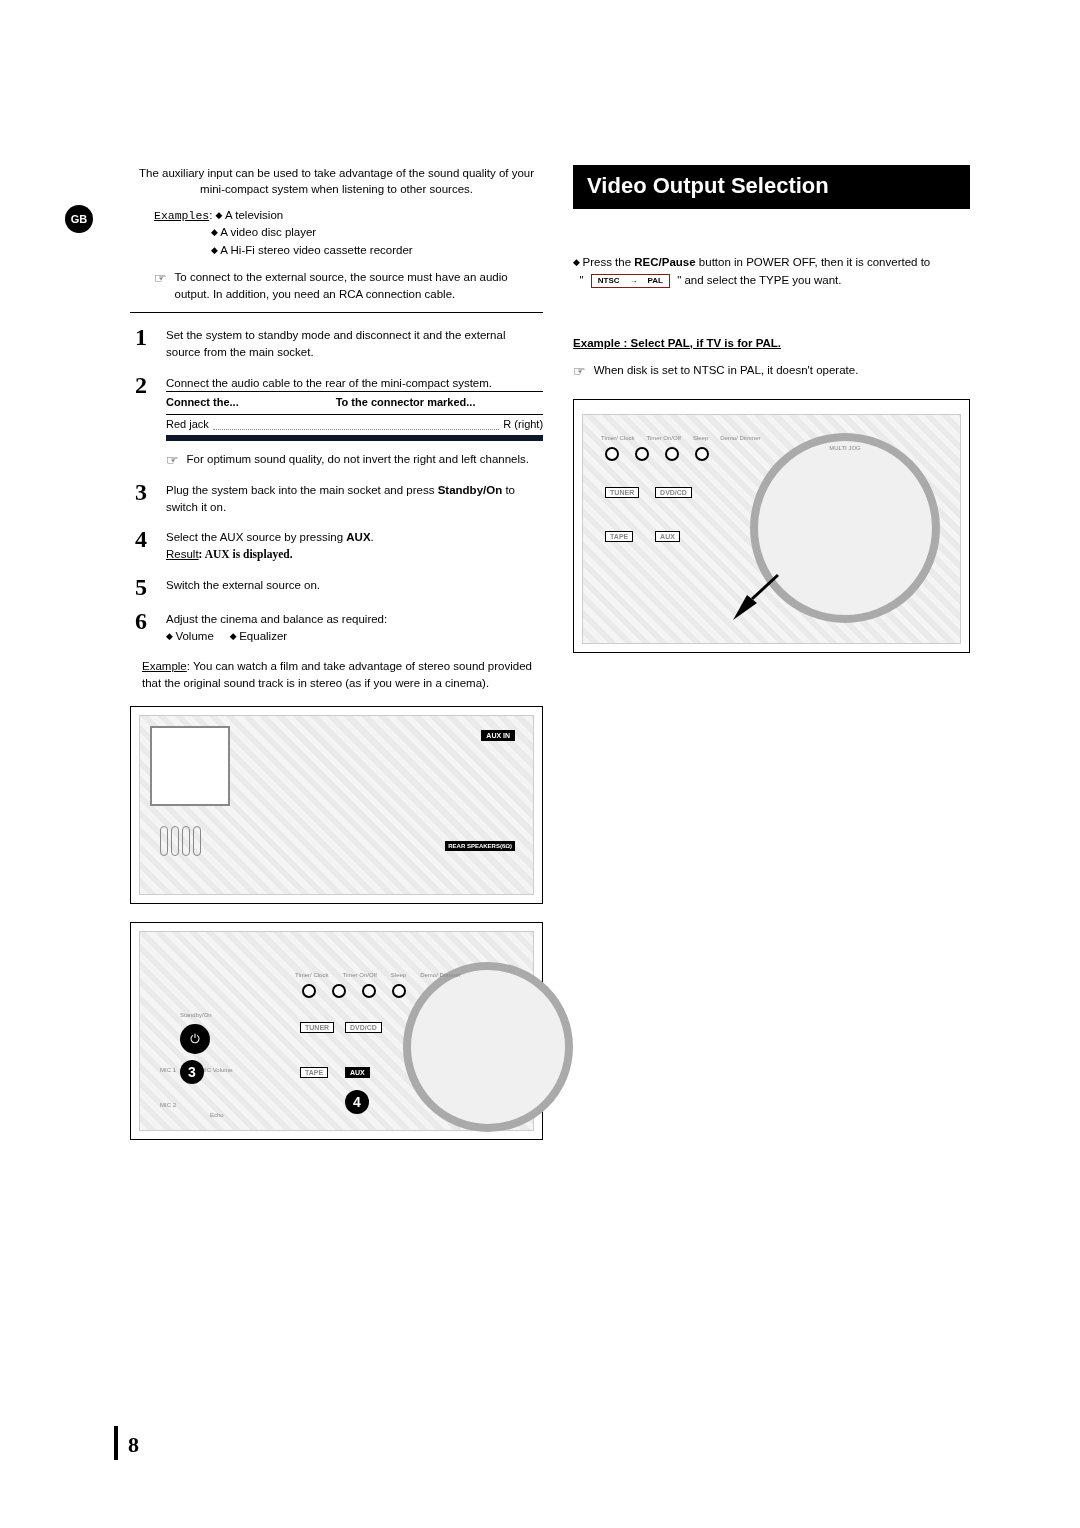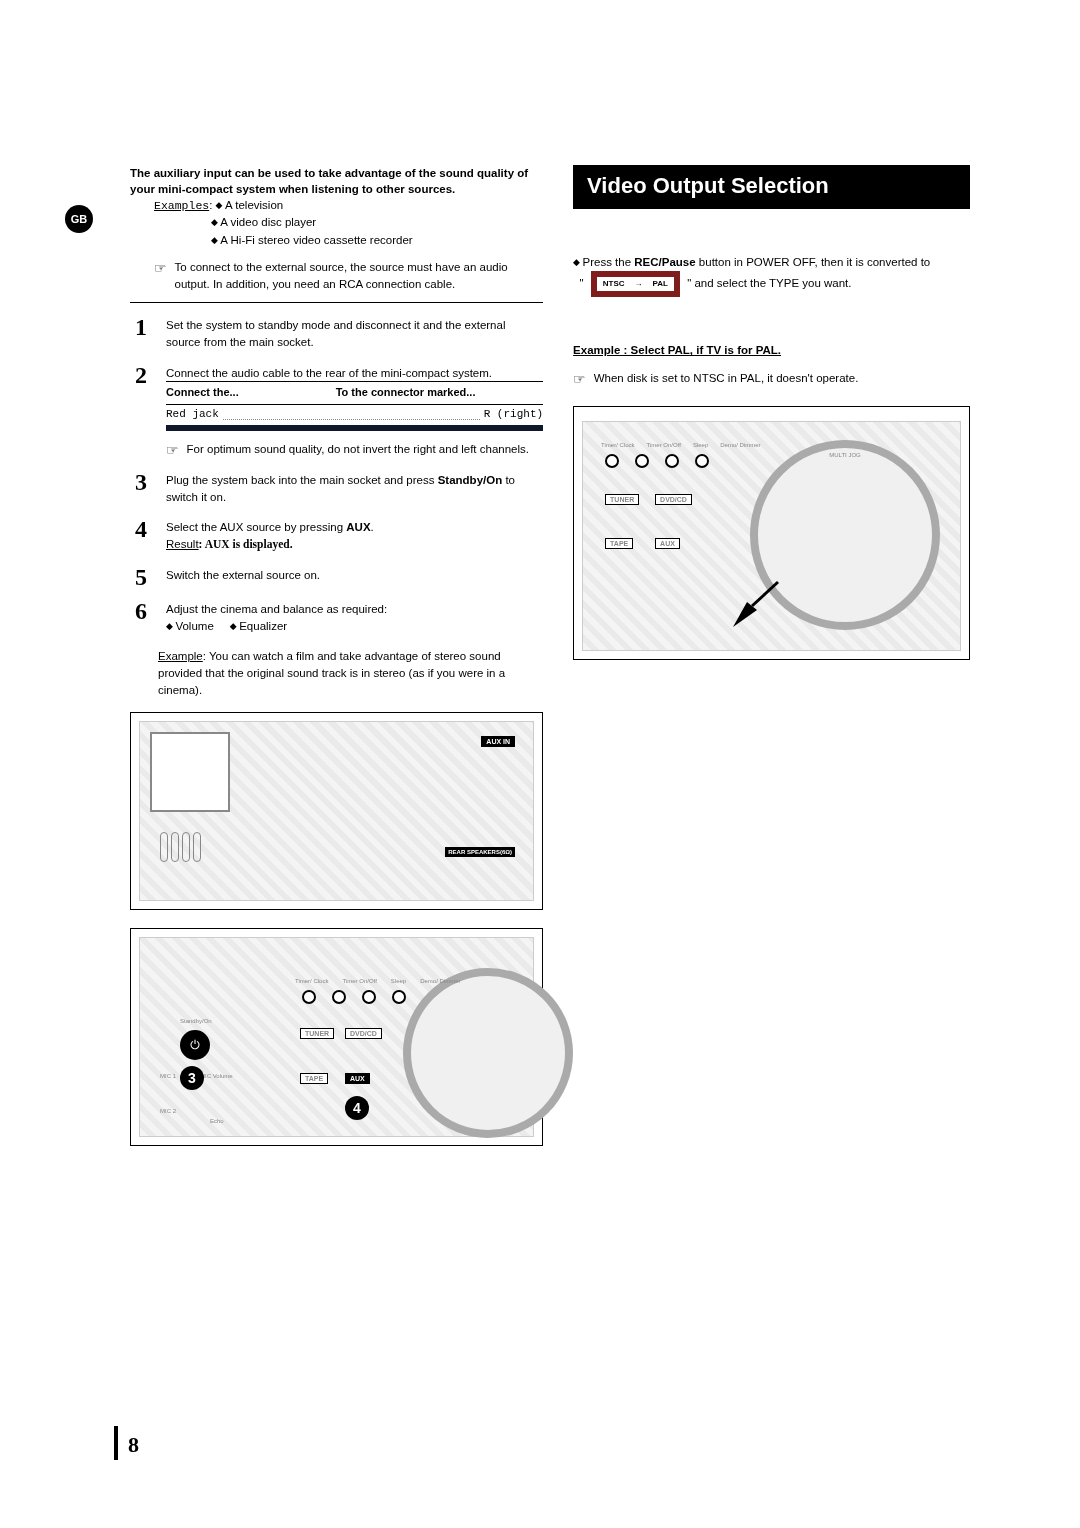--- a/index.html
+++ b/index.html
@@ -33,46 +33,46 @@
   .col-left { flex:1.02; }
   .col-right { flex:0.98; }
   .heading-band {
     background:#000;
     color:#fff;
     font-weight:bold;
     font-size:22px;
     padding:8px 14px 10px 14px;
     margin-bottom:22px;
   }
-  .intro { font-weight:bold; font-size:11.5px; line-height:1.4; margin-bottom:0; }
+  .intro { font-weight:normal; font-size:11.5px; line-height:1.4; margin-bottom:10px;text-align:center; }
   .examples { margin-left:24px; font-size:11.5px; line-height:1.5; }
   .examples .lbl { text-decoration:underline;font-family:Liberation Mono, monospace; }
   .diamond::before { content:"◆ "; font-size:9px; position:relative; top:-1px; }
   .note { display:flex; gap:8px; margin:10px 0 6px 24px; font-size:11.5px; line-height:1.45; }
   .note .arrow { font-size:14px; line-height:1; padding-top:2px; }
   hr.sep { border:none; border-top:1px solid #000; margin:10px 0 14px 0; }
   ol.steps { list-style:none; counter-reset:stp; }
   ol.steps > li { display:flex; gap:14px; margin-bottom:14px; font-size:11.5px; line-height:1.45; }
   ol.steps > li .num {
     font-family:"Times New Roman", serif;
     font-weight:bold;
     font-size:24px;
     line-height:0.85;
     width:22px;
     text-align:center;
   }
   ol.steps > li .body { flex:1; }
   .mini-table { border-top:1px solid #000; border-bottom:6px solid #0f172a; }
   .mini-table .hdr { display:flex; font-weight:bold; font-size:11px; border-bottom:1px solid #000; padding:3px 0; }
-  .mini-table .row { display:flex; font-size:11px; padding:2px 0;font-family:Liberation Mono, monospace; }
+  .mini-table .row { display:flex; font-size:11px; padding:2px 0; }
   .mini-table .c1 { width:45%; }
   .mini-table .c2 { width:55%; }
   .dots { flex:1; border-bottom:1px dotted #888; margin:0 4px 3px 4px; }
   .subnote { margin:10px 0 0 0; }
-  .example-block { font-size:11.5px; line-height:1.45; margin-left:28px; margin-top:6px; }
+  .example-block { font-size:11.5px; line-height:1.45; margin-left:12px; margin-top:6px; }
   .example-block .lbl { text-decoration:underline; }
   .figure {
     border:1px solid #000;
     margin-top:14px;
     padding:8px;
     background:#fff;
   }
   .figure.stacked { margin-top:18px; }
   .fig-placeholder {
     width:100%;
@@ -96,24 +96,24 @@
     color:#fff;
     font-weight:bold;
     font-size:14px;
     display:flex;
     align-items:center;
     justify-content:center;
   }
   .ntscpal {
     display:inline-flex;
     align-items:center;
-    border:6px solid #7f1d1d;
+    border:1px solid #7f1d1d;
     font-size:8px;
     font-weight:bold;
-    height:26px;
+    height:14px;
     margin:0 4px;
     vertical-align:middle;
   }
   .ntscpal span { padding:0 6px; }
   .ntscpal .arrow { padding:0 4px; }
   .right-body { font-size:11.5px; line-height:1.6; }
   .right-body p { margin-bottom:10px;margin-top:44px; }
   .right-body .bold { font-weight:bold; }
   .page-number {
     position:absolute;

